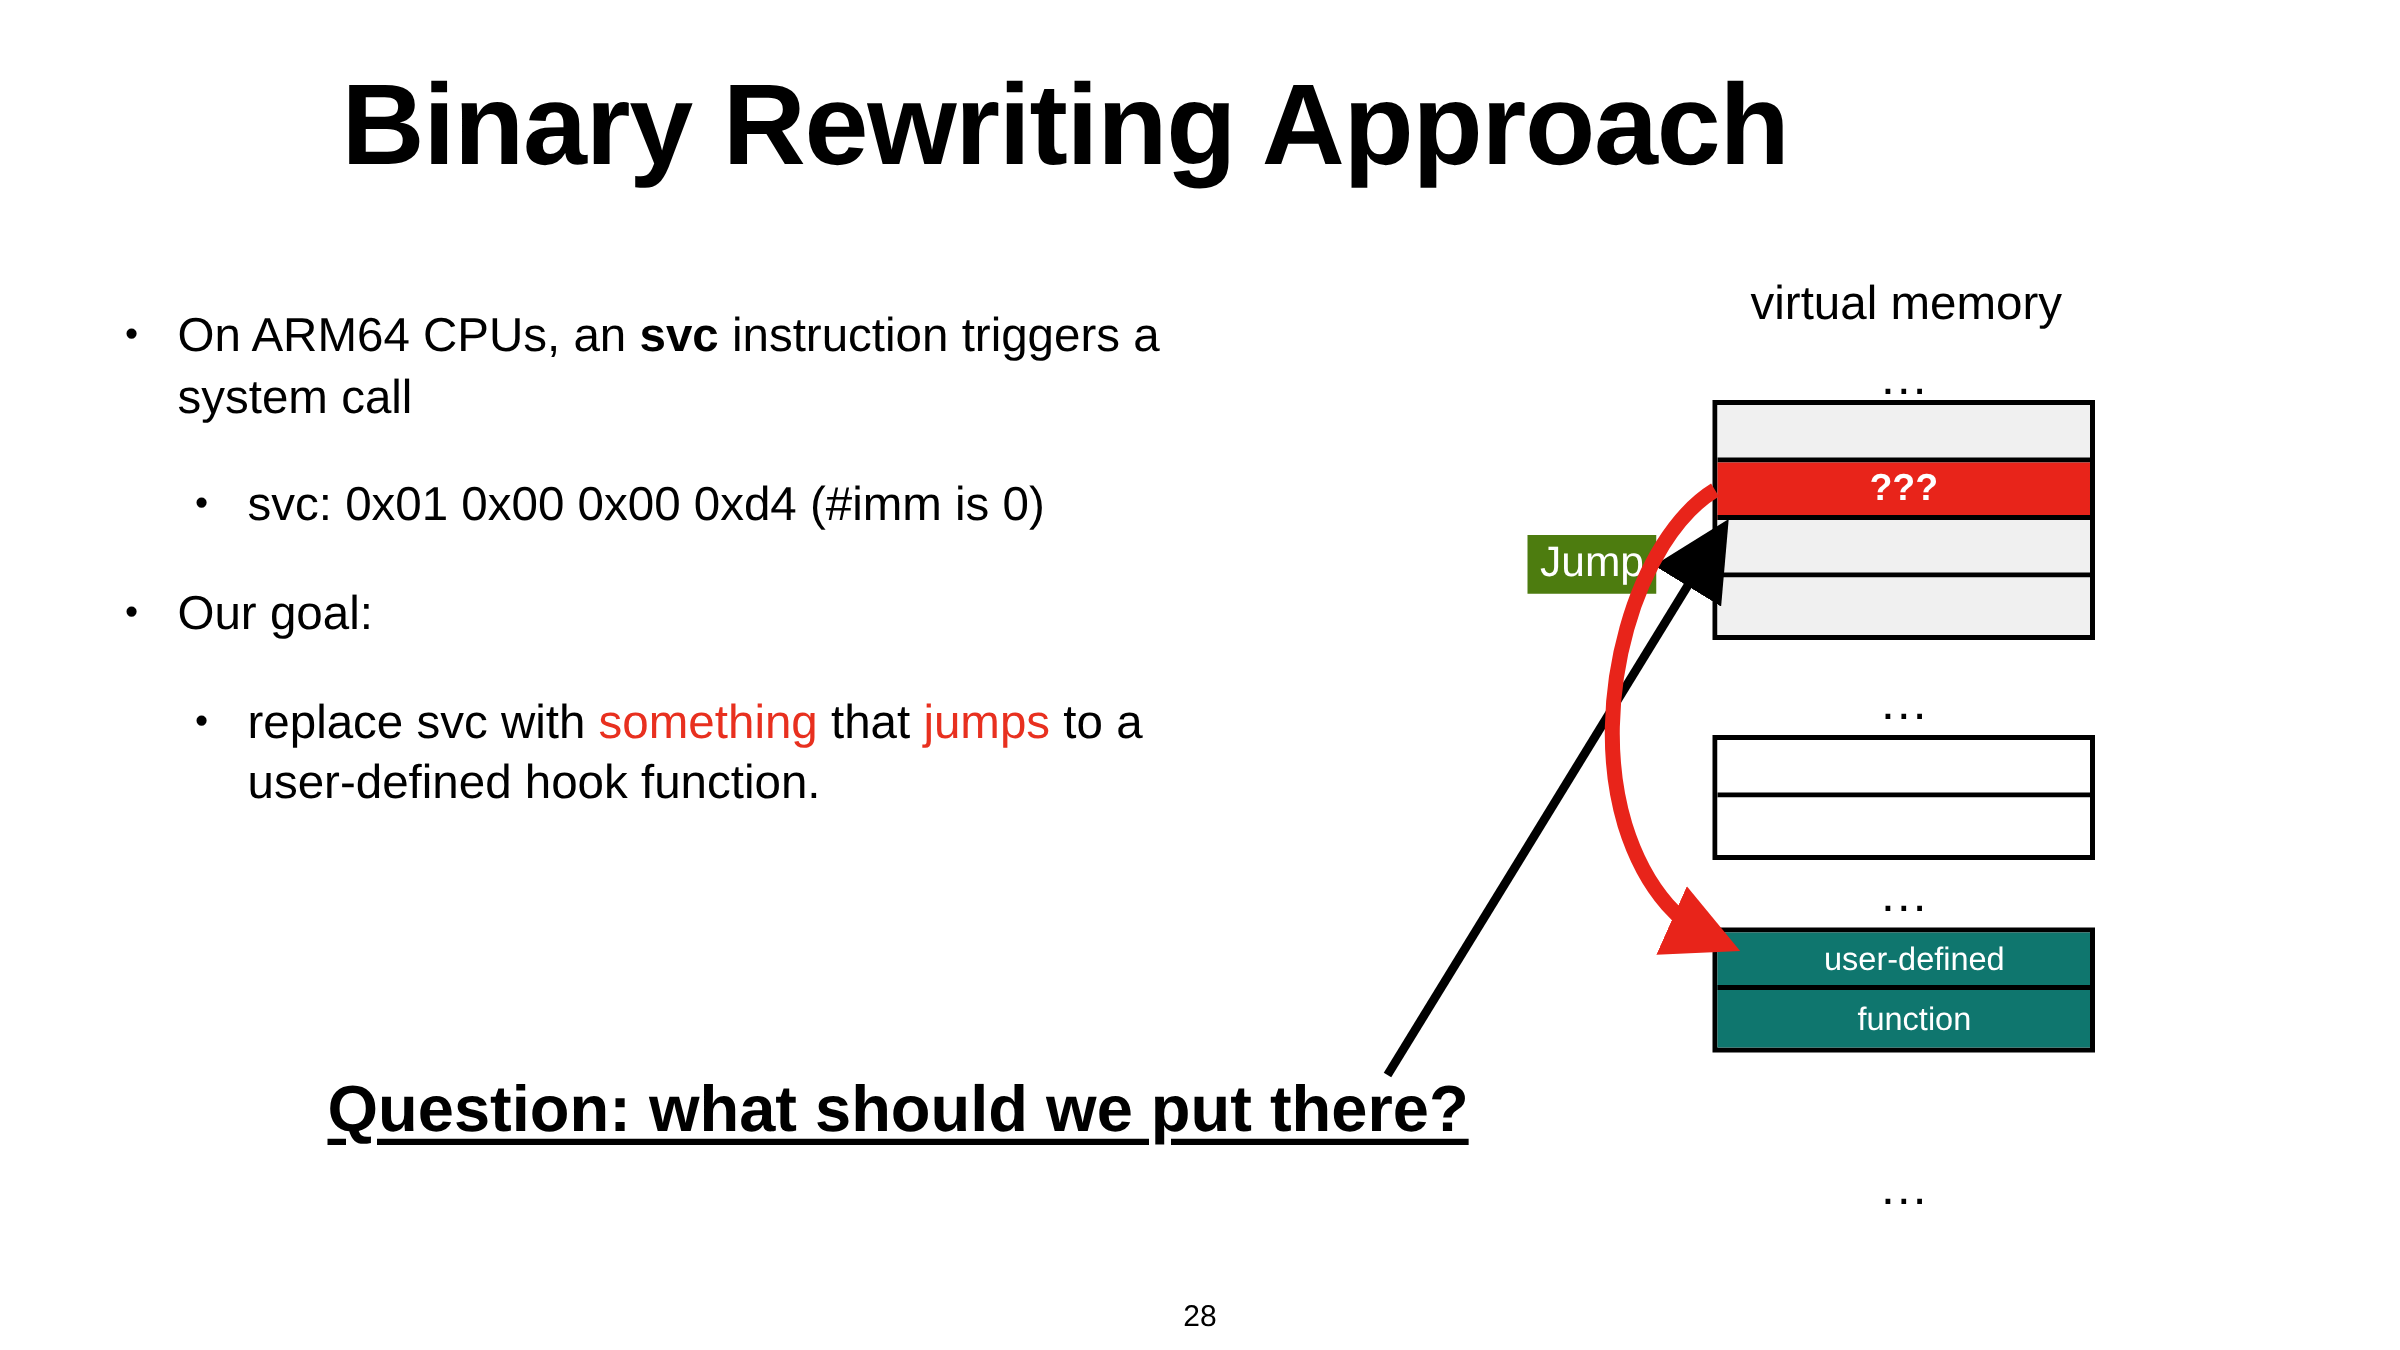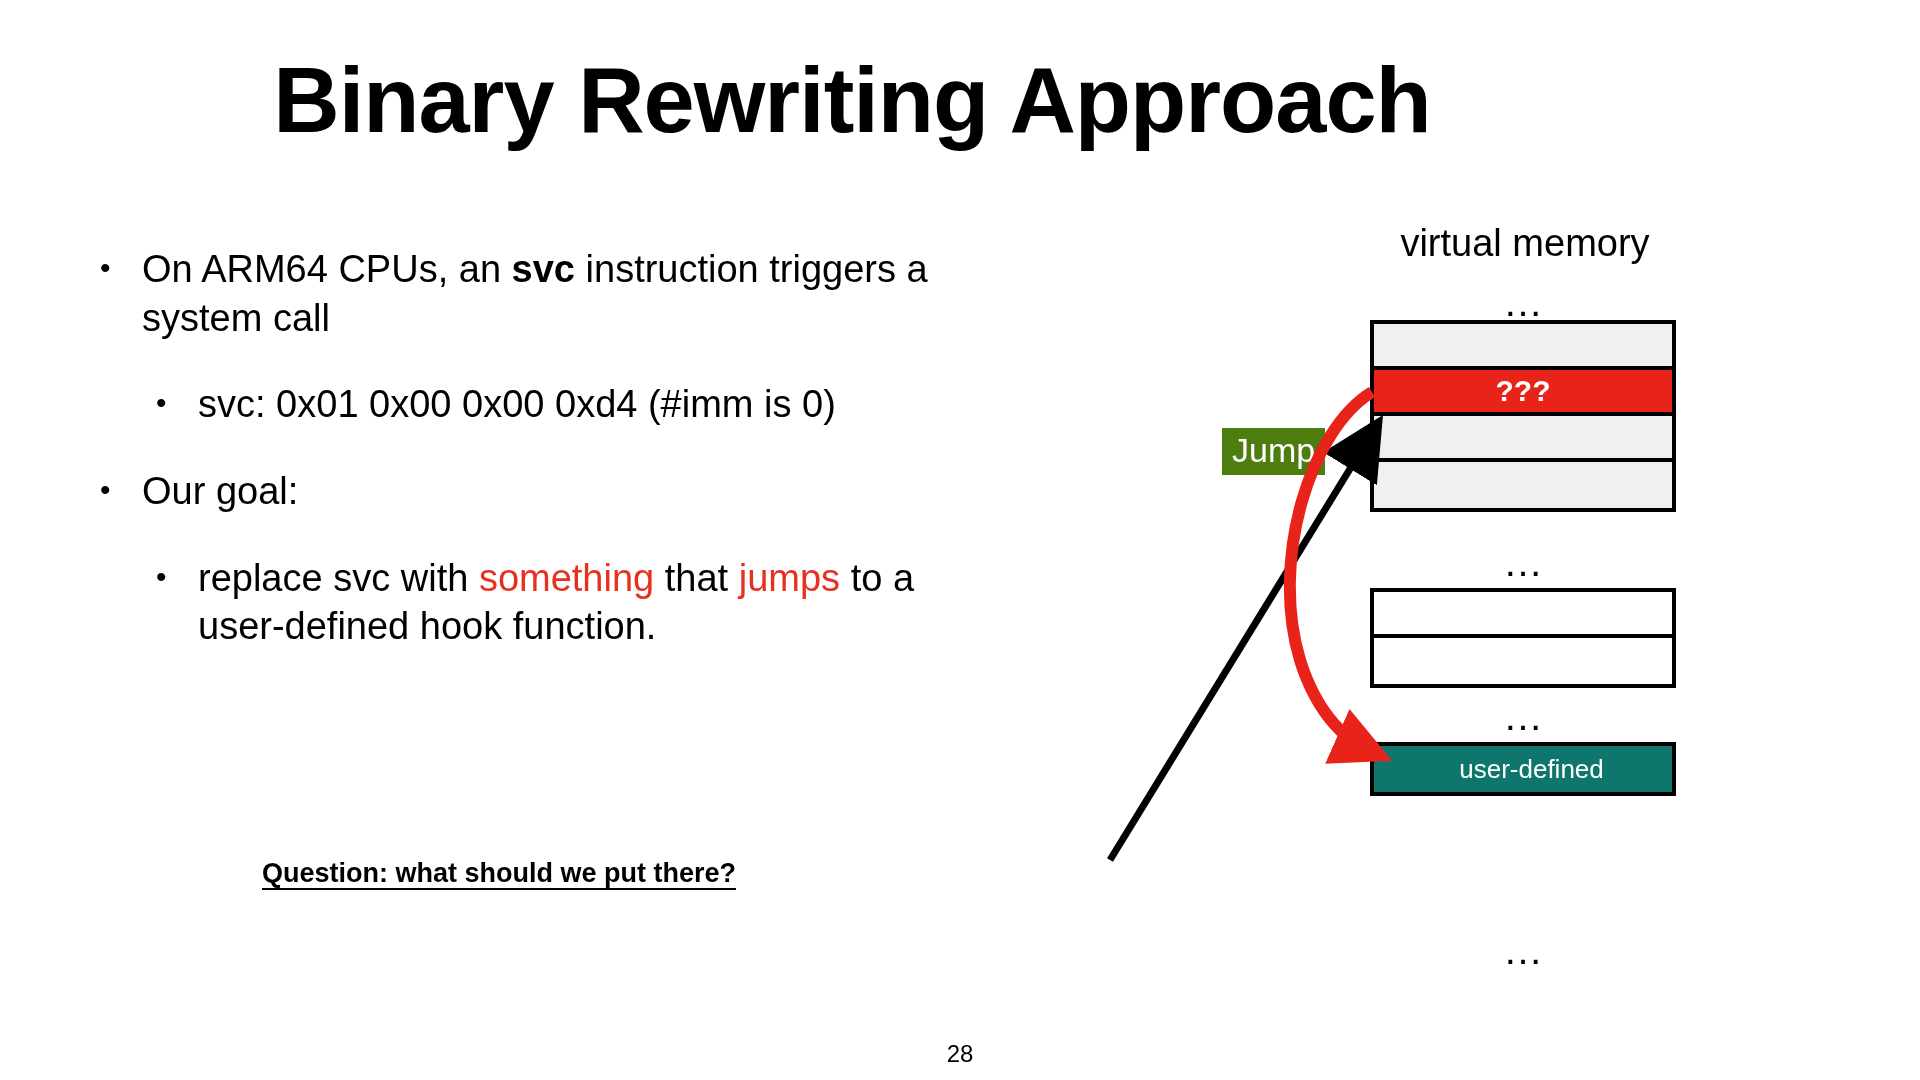--- a/index.html
+++ b/index.html
@@ -55,21 +55,21 @@
   .bullet-text {
     flex: 1 1 auto;
   }
   .bullet-text b { font-weight: bold; }
   .kw-red { color: #E8301F; }
 
   #question-line {
     position: absolute;
     left: 262px;
     top: 858px;
-    font-size: 27px;
+    font-size: 52px;
     font-weight: bold;
     text-decoration: underline;
     text-underline-offset: 6px;
     white-space: nowrap;
   }
   #vm-caption {
     position: absolute;
     left: 1370px;
     top: 222px;
     width: 310px;
@@ -201,20 +201,21 @@
 
 <div class="mem-group" id="mem-group-middle">
   <div class="mem-cell cell-white"></div>
   <div class="mem-cell cell-white"></div>
 </div>
 
 <div class="ellipsis-row" id="ellipsis-lower">…</div>
 
 <div class="mem-group" id="mem-group-hook">
   <div class="mem-cell cell-blue">user-defined</div>
+  <div class="mem-cell cell-blue">function</div>
 </div>
 
 <div class="ellipsis-row" id="ellipsis-bottom">…</div>
 
 <div id="jump-label">Jump</div>
 
 <svg id="arrow-layer" viewBox="0 0 1920 1080">
   <defs>
     <marker id="black-head" markerWidth="9" markerHeight="9" refX="6" refY="4.5" orient="auto">
       <path d="M0,0 L9,4.5 L0,9 Z" fill="#000000"></path>

